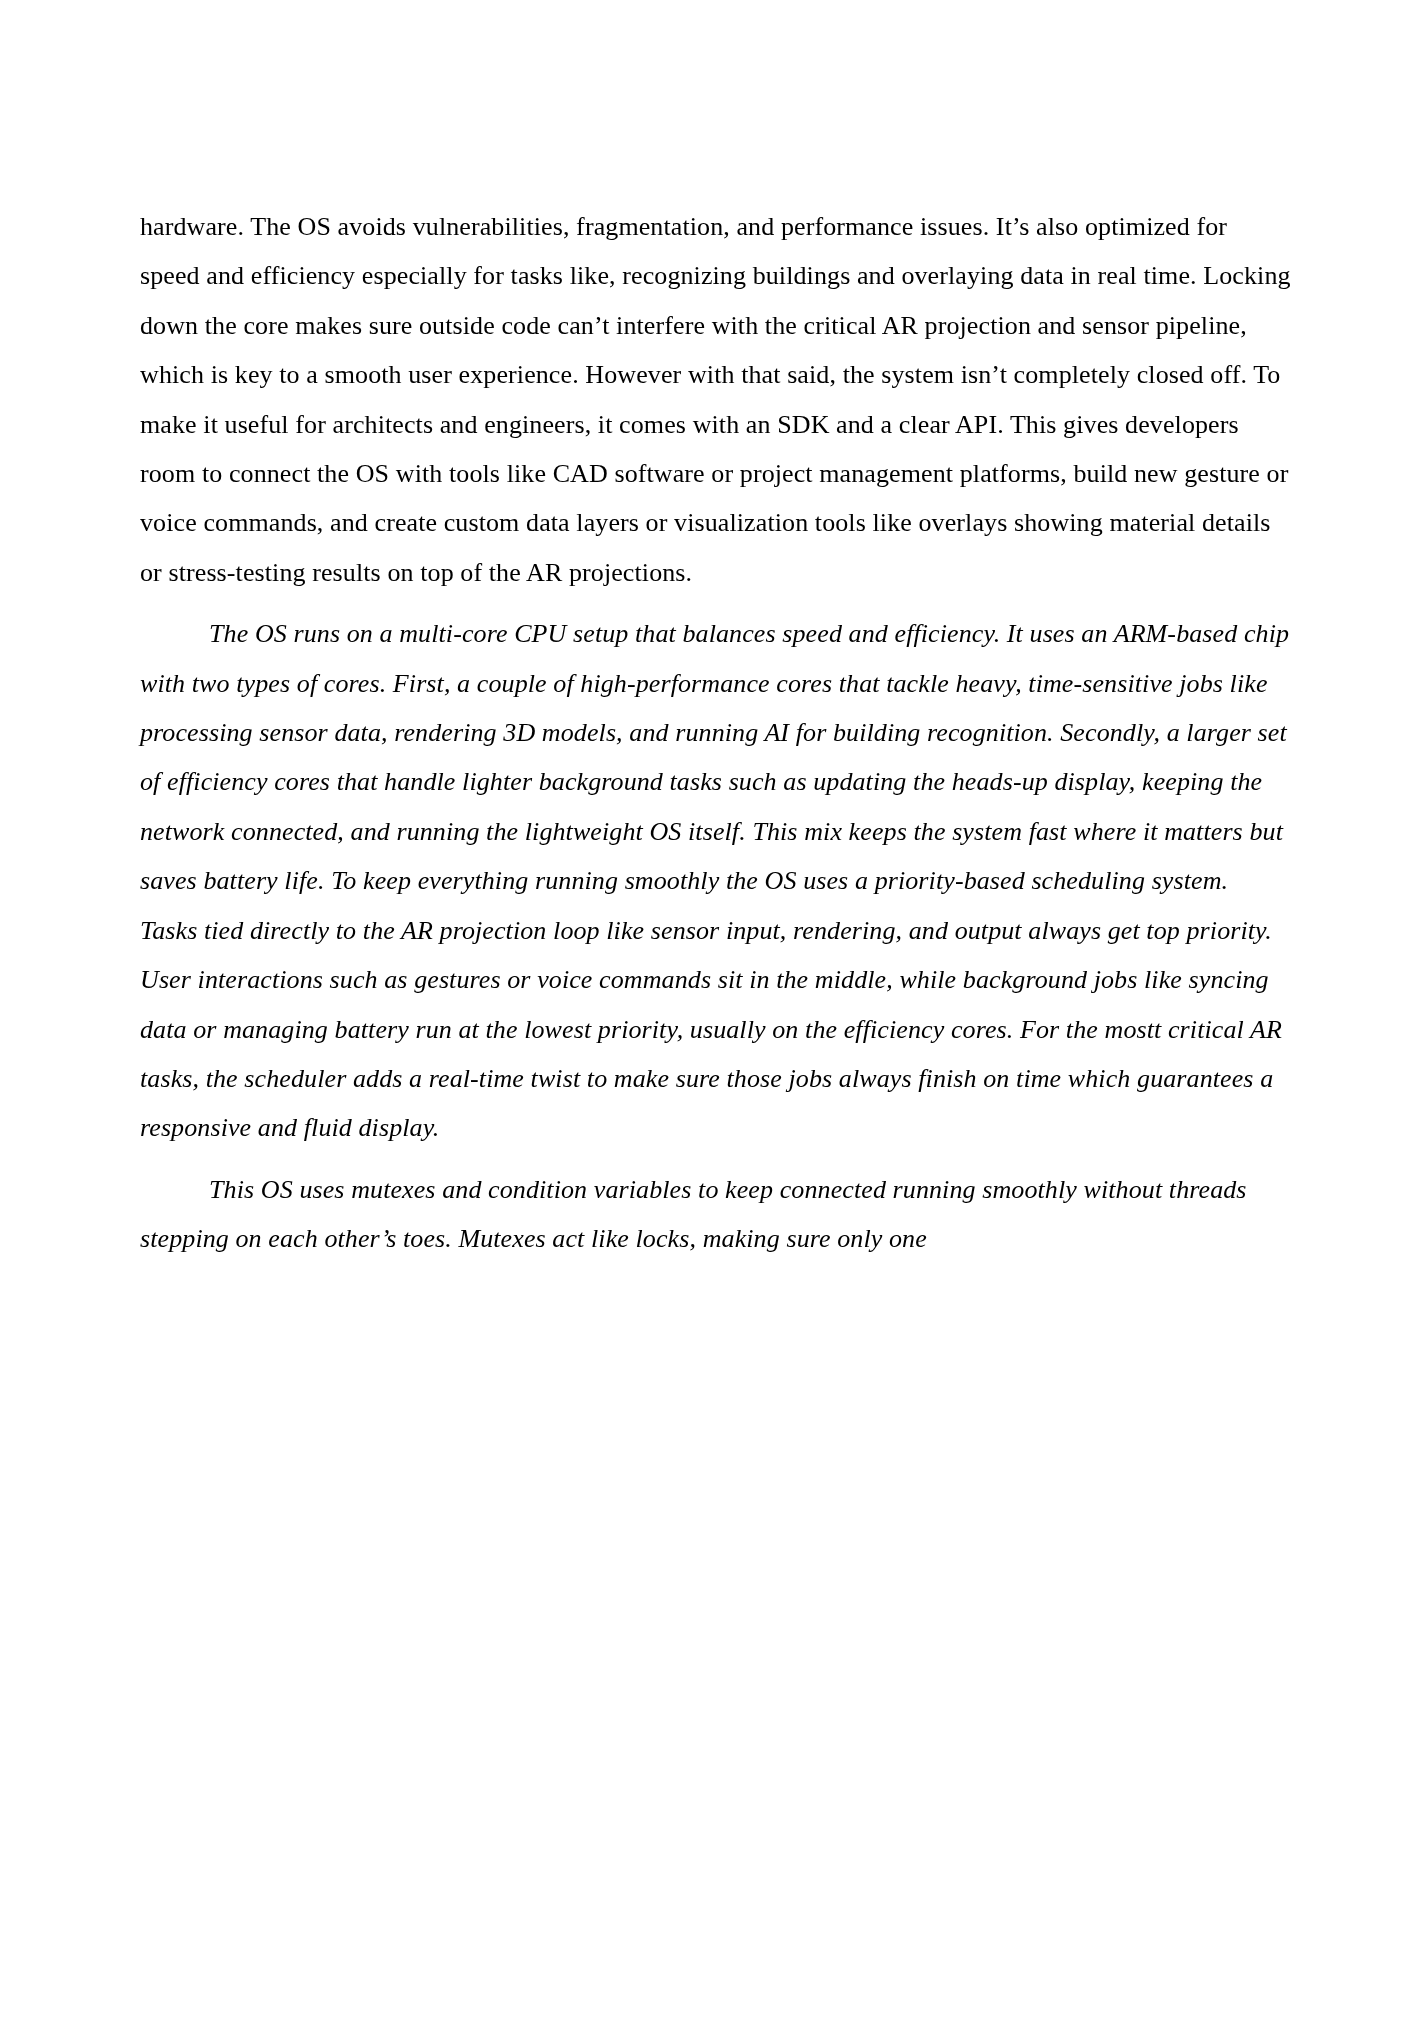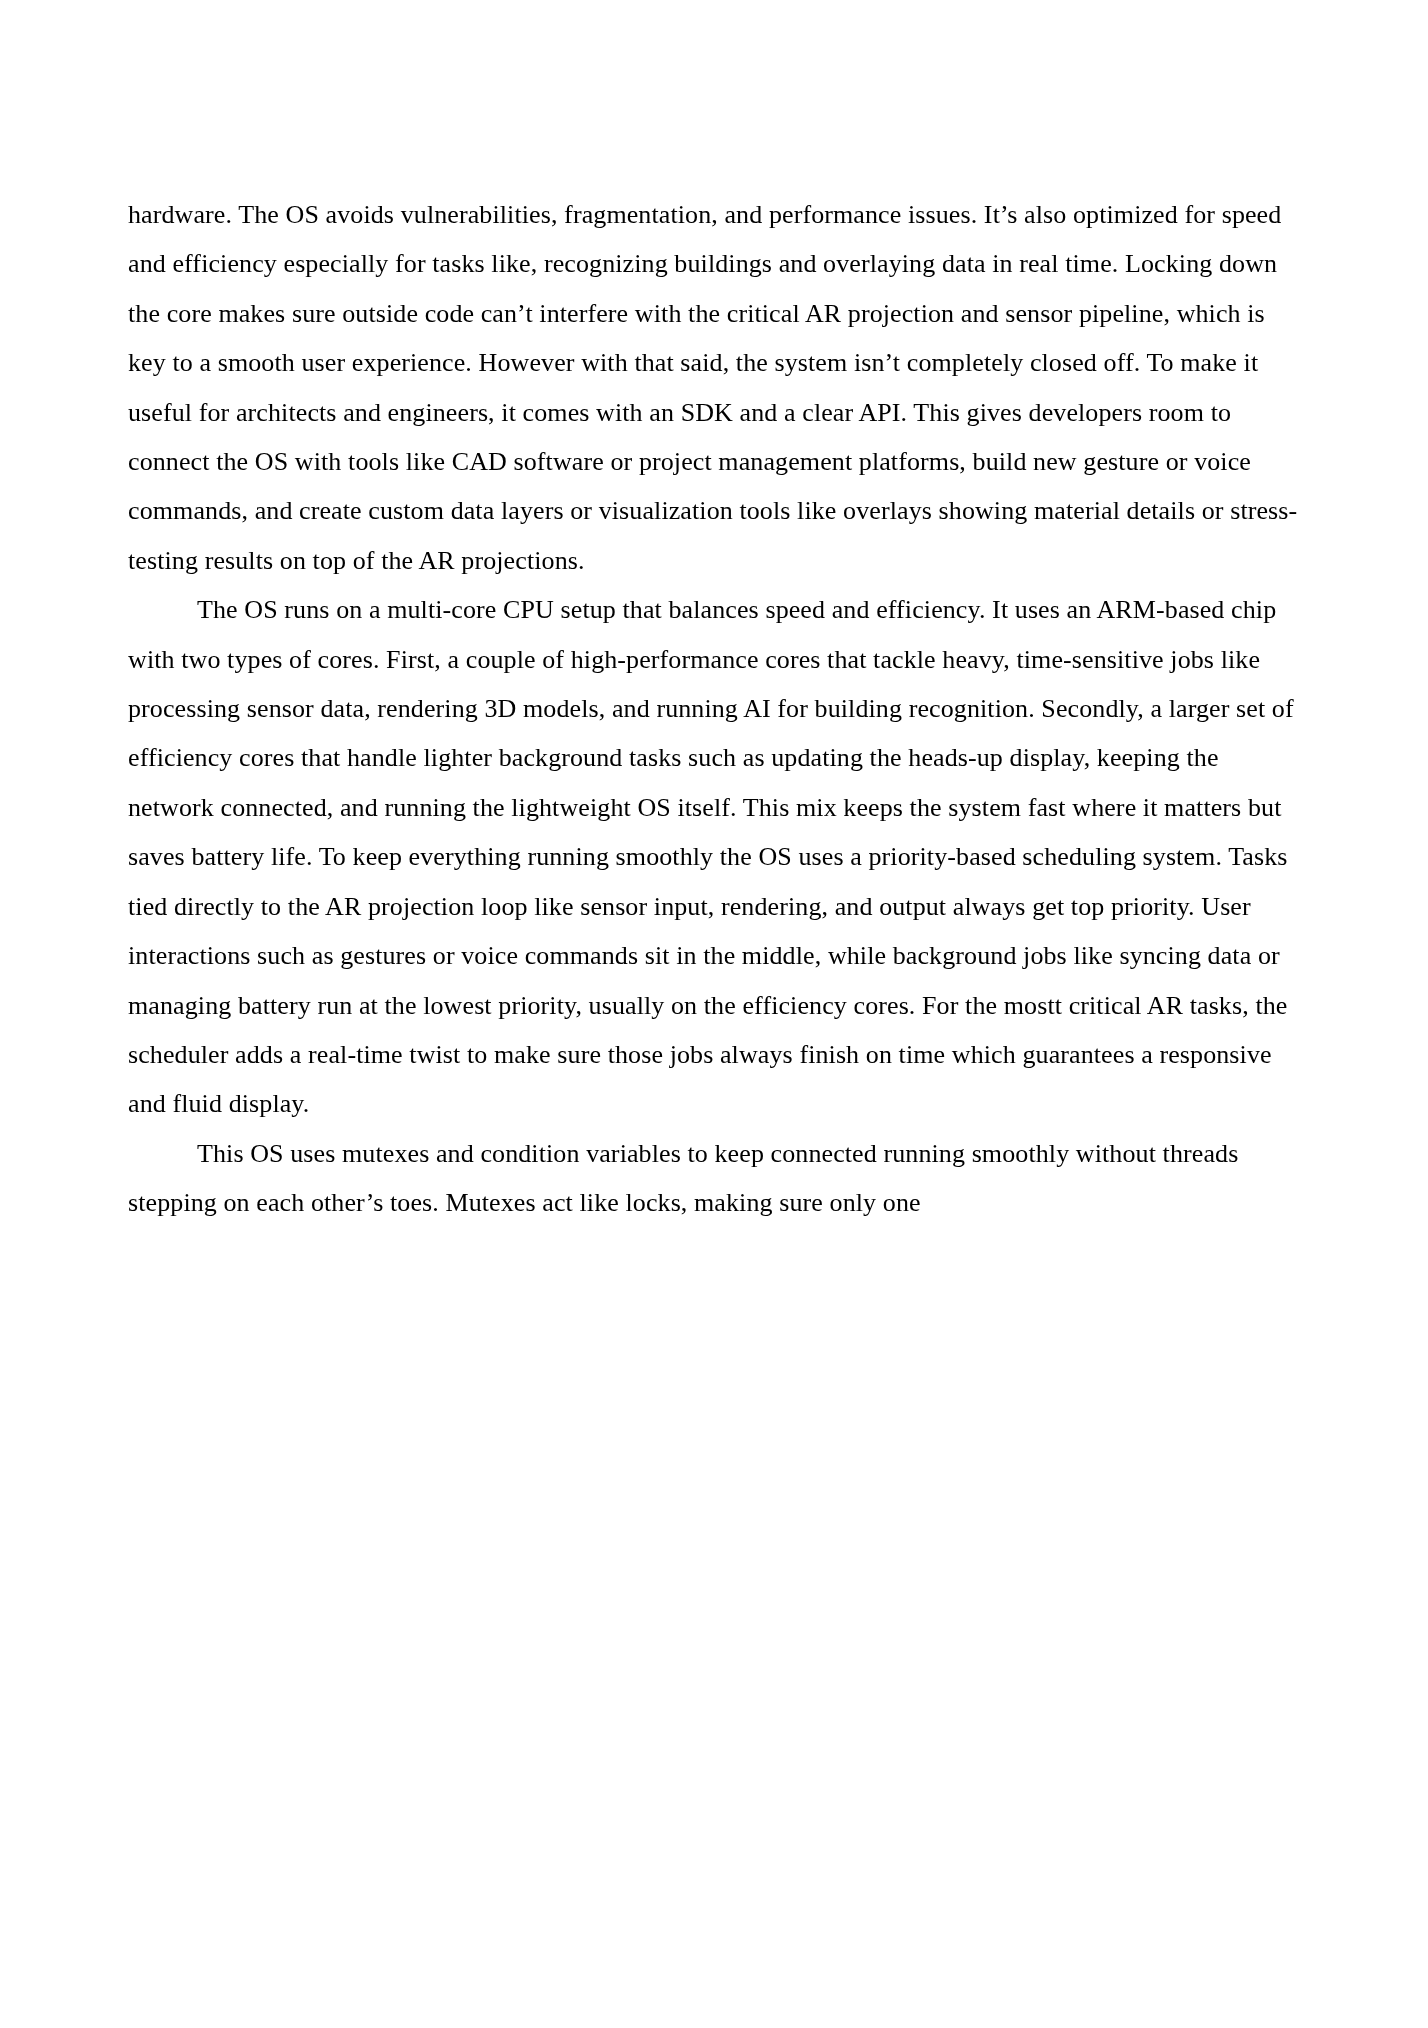--- a/index.html
+++ b/index.html
@@ -27,25 +27,26 @@
     position: absolute;
     left: 128px;
     top: 190px;
     width: 1176px;
     font-size: 26px;
     line-height: 49.4px;
     text-align: left;
     letter-spacing: 0.1px;
   }
   .para {
-    margin: 0;
+    margin: 12px;
     padding: 0;
   }
   .para.indent {
     text-indent: 69px;
+    font-style: italic;
   }
 </style>
 </head>
 <body>
 
 <div class="page">
   <div class="content">
     <p class="para no-indent">hardware. The OS avoids vulnerabilities, fragmentation, and performance issues. It’s also optimized for speed and efficiency especially for tasks like, recognizing buildings and overlaying data in real time. Locking down the core makes sure outside code can’t interfere with the critical AR projection and sensor pipeline, which is key to a smooth user experience. However with that said, the system isn’t completely closed off. To make it useful for architects and engineers, it comes with an SDK and a clear API. This gives developers room to connect the OS with tools like CAD software or project management platforms, build new gesture or voice commands, and create custom data layers or visualization tools like overlays showing material details or stress-testing results on top of the AR projections.</p>
     <p class="para indent">The OS runs on a multi-core CPU setup that balances speed and efficiency. It uses an ARM-based chip with two types of cores. First, a couple of high-performance cores that tackle heavy, time-sensitive jobs like processing sensor data, rendering 3D models, and running AI for building recognition. Secondly, a larger set of efficiency cores that handle lighter background tasks such as updating the heads-up display, keeping the network connected, and running the lightweight OS itself. This mix keeps the system fast where it matters but saves battery life. To keep everything running smoothly the OS uses a priority-based scheduling system. Tasks tied directly to the AR projection loop like sensor input, rendering, and output always get top priority. User interactions such as gestures or voice commands sit in the middle, while background jobs like syncing data or managing battery run at the lowest priority, usually on the efficiency cores. For the mostt critical AR tasks, the scheduler adds a real-time twist to make sure those jobs always finish on time which guarantees a responsive and fluid display.</p>
     <p class="para indent">This OS uses mutexes and condition variables to keep connected running smoothly without threads stepping on each other’s toes. Mutexes act like locks, making sure only one</p>

